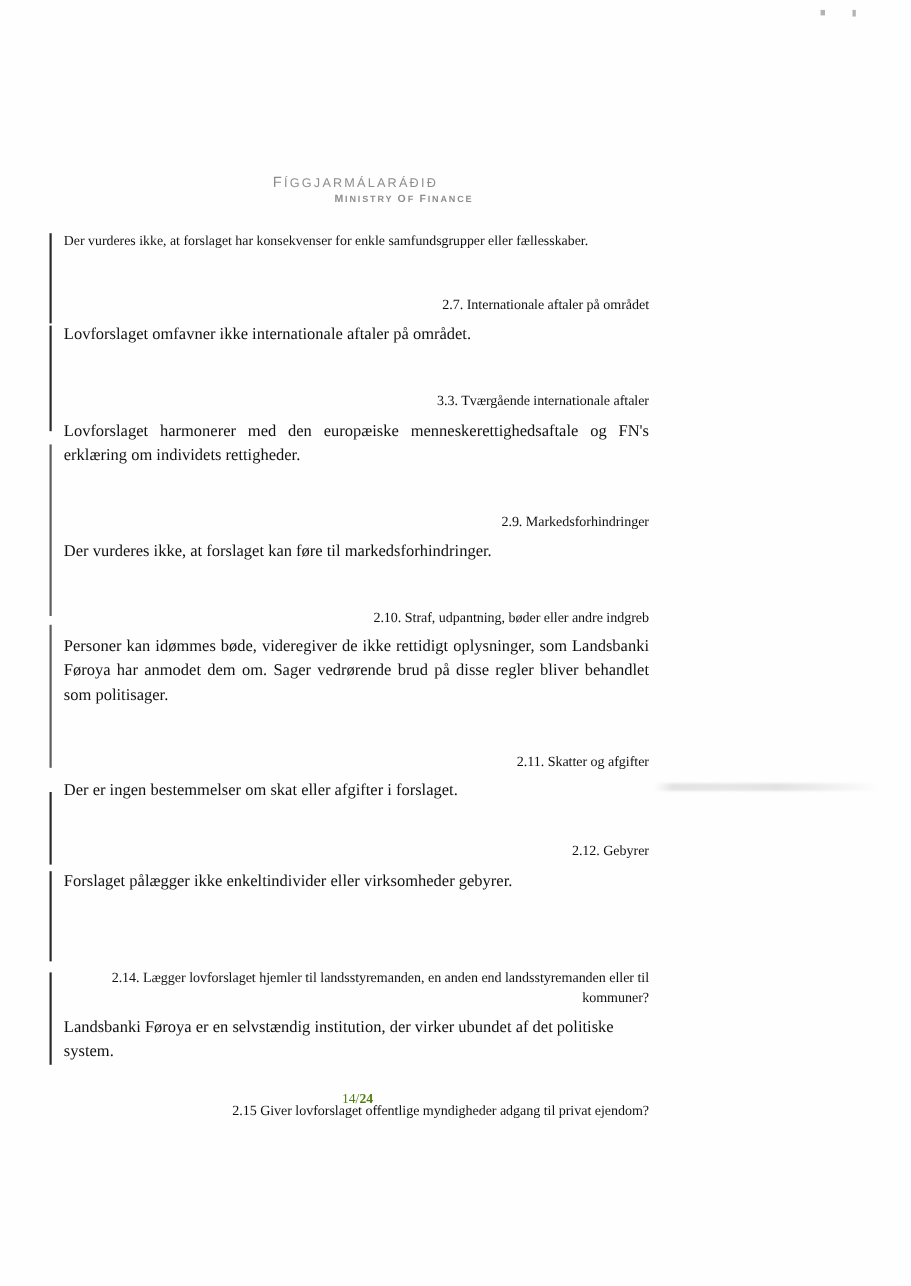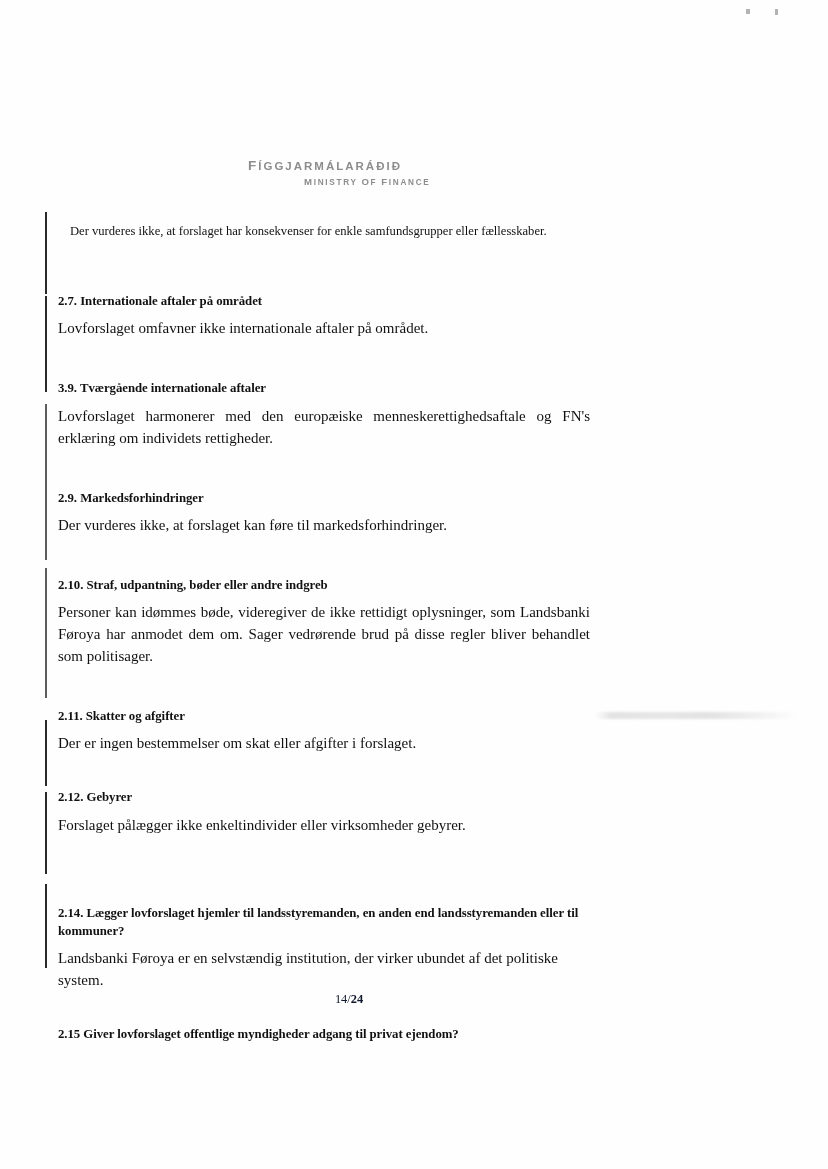--- a/index.html
+++ b/index.html
@@ -54,21 +54,21 @@
   .logo {
     position: absolute;
     left: 248px;
     top: 158px;
     color: #8d8d8d;
     font-family: "Liberation Sans", "DejaVu Sans", sans-serif;
     line-height: 1.25;
   }
   .logo .l1 {
     font-size: 11.5px;
-    font-weight: 700;
+    font-weight: 400;
     letter-spacing: 2.0px;
   }
   .logo .l1 .cap { font-size: 13.5px; }
   .logo .l2 {
     font-size: 8.2px;
     font-weight: 600;
     letter-spacing: 1.7px;
     margin-left: 10px;
     margin-top: 1px;
     padding-left: 46px;
@@ -79,29 +79,30 @@
   .col {
     position: absolute;
     left: 58px;
     top: 210px;
     width: 532px;
   }
 
   .lead {
     font-size: 12.6px;
     line-height: 1.45;
-    margin: 12px;
+    margin: 0;
   }
 
   h2.sec {
     font-size: 12.8px;
-    font-weight: bold;
+    font-weight: normal;
     margin: 0;
     line-height: 1.42;
     letter-spacing: -0.05px;
+    text-align: right;
   }
 
   p.body {
     font-size: 15px;
     line-height: 1.47;
     margin: 7px 0 0 0;
   }
   p.body.just { text-align: justify; }
 
   .block { position: relative; }
@@ -120,22 +121,21 @@
   .bar.soft { background: #5d5d5d; width: 2px; }
 
   
   .pageno {
     position: absolute;
     left: 0;
     top: 992px;
     width: 650px;
     text-align: center;
     font-size: 12.4px;
-    color: #0f172a;
-    padding-left: 24px;
+    color: #4d7c0f;
   }
   .pageno .den { font-weight: bold; }
 </style>
 </head>
 <body>
 
 <div class="page">
 
   <div class="speck a"></div>
   <div class="speck b"></div>
@@ -159,21 +159,21 @@
     <p class="lead">Der vurderes ikke, at forslaget har konsekvenser for enkle samfundsgrupper eller fællesskaber.</p>
 
     <div class="gap-lg"></div>
     <section class="block">
       <h2 class="sec">2.7. Internationale aftaler på området</h2>
       <p class="body">Lovforslaget omfavner ikke internationale aftaler på området.</p>
     </section>
 
     <div class="gap-lg"></div>
     <section class="block">
-      <h2 class="sec">3.9. Tværgående internationale aftaler</h2>
+      <h2 class="sec">3.3. Tværgående internationale aftaler</h2>
       <p class="body just">Lovforslaget harmonerer med den europæiske menneskerettighedsaftale og FN's erklæring om individets rettigheder.</p>
     </section>
 
     <div class="gap-lg"></div>
     <section class="block">
       <h2 class="sec">2.9. Markedsforhindringer</h2>
       <p class="body">Der vurderes ikke, at forslaget kan føre til markedsforhindringer.</p>
     </section>
 
     <div class="gap-lg"></div>

